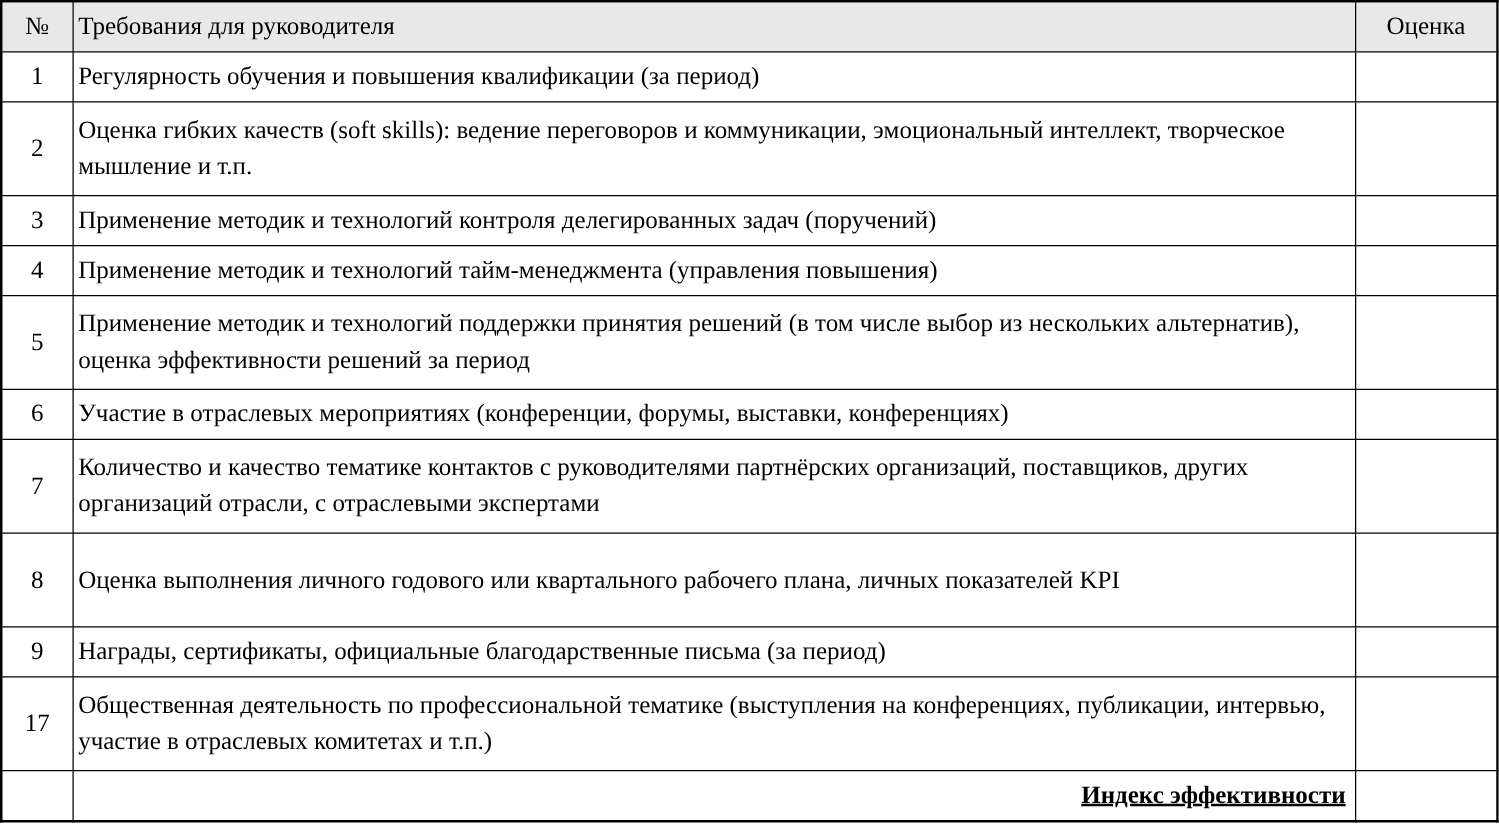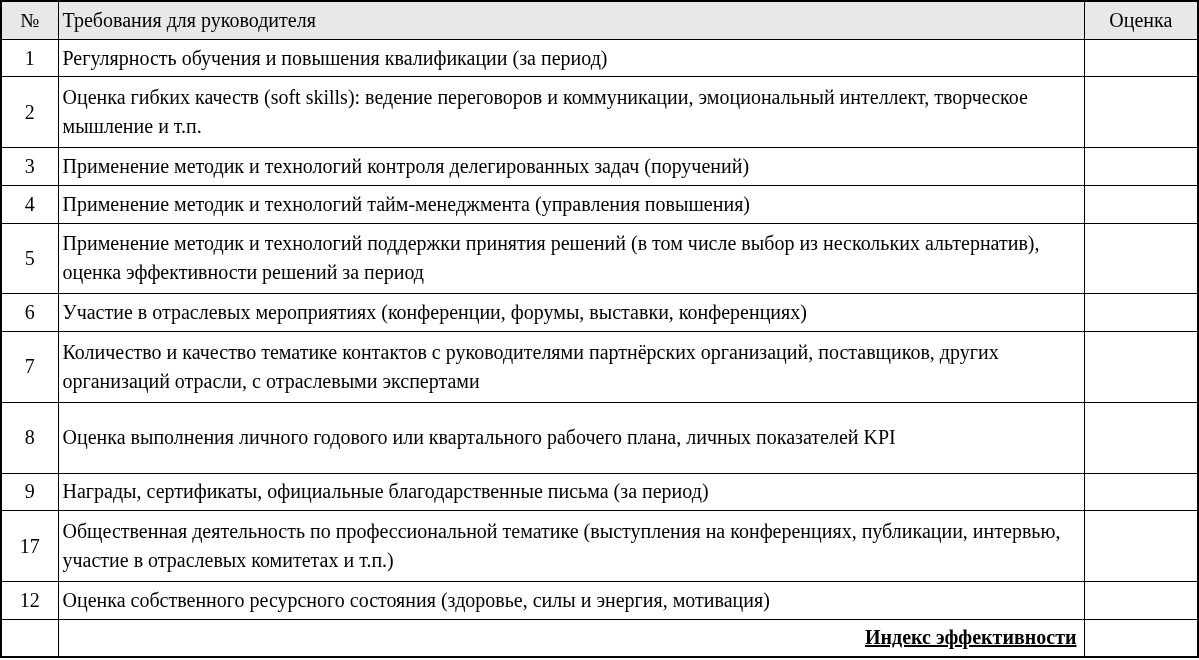--- a/index.html
+++ b/index.html
@@ -128,25 +128,20 @@
       <td class="score-c"></td>
     </tr>
 
     <tr class="double">
       <td class="num-c">17</td>
       <td class="req-c">Общественная деятельность по профессиональной тематике (выступления на конференциях, публикации, интервью, участие в отраслевых комитетах и т.п.)</td>
       <td class="score-c"></td>
     </tr>
 
 
-    <tr class="single">
-      <td class="num-c">12</td>
-      <td class="req-c">Оценка собственного ресурсного состояния (здоровье, силы и энергия, мотивация)</td>
-      <td class="score-c"></td>
-    </tr>
 
     <tr class="footer-row">
       <td class="num-c"></td>
       <td class="req-c">Индекс эффективности</td>
       <td class="score-c"></td>
     </tr>
   </tbody>
 </table>
 
 </body></html>

